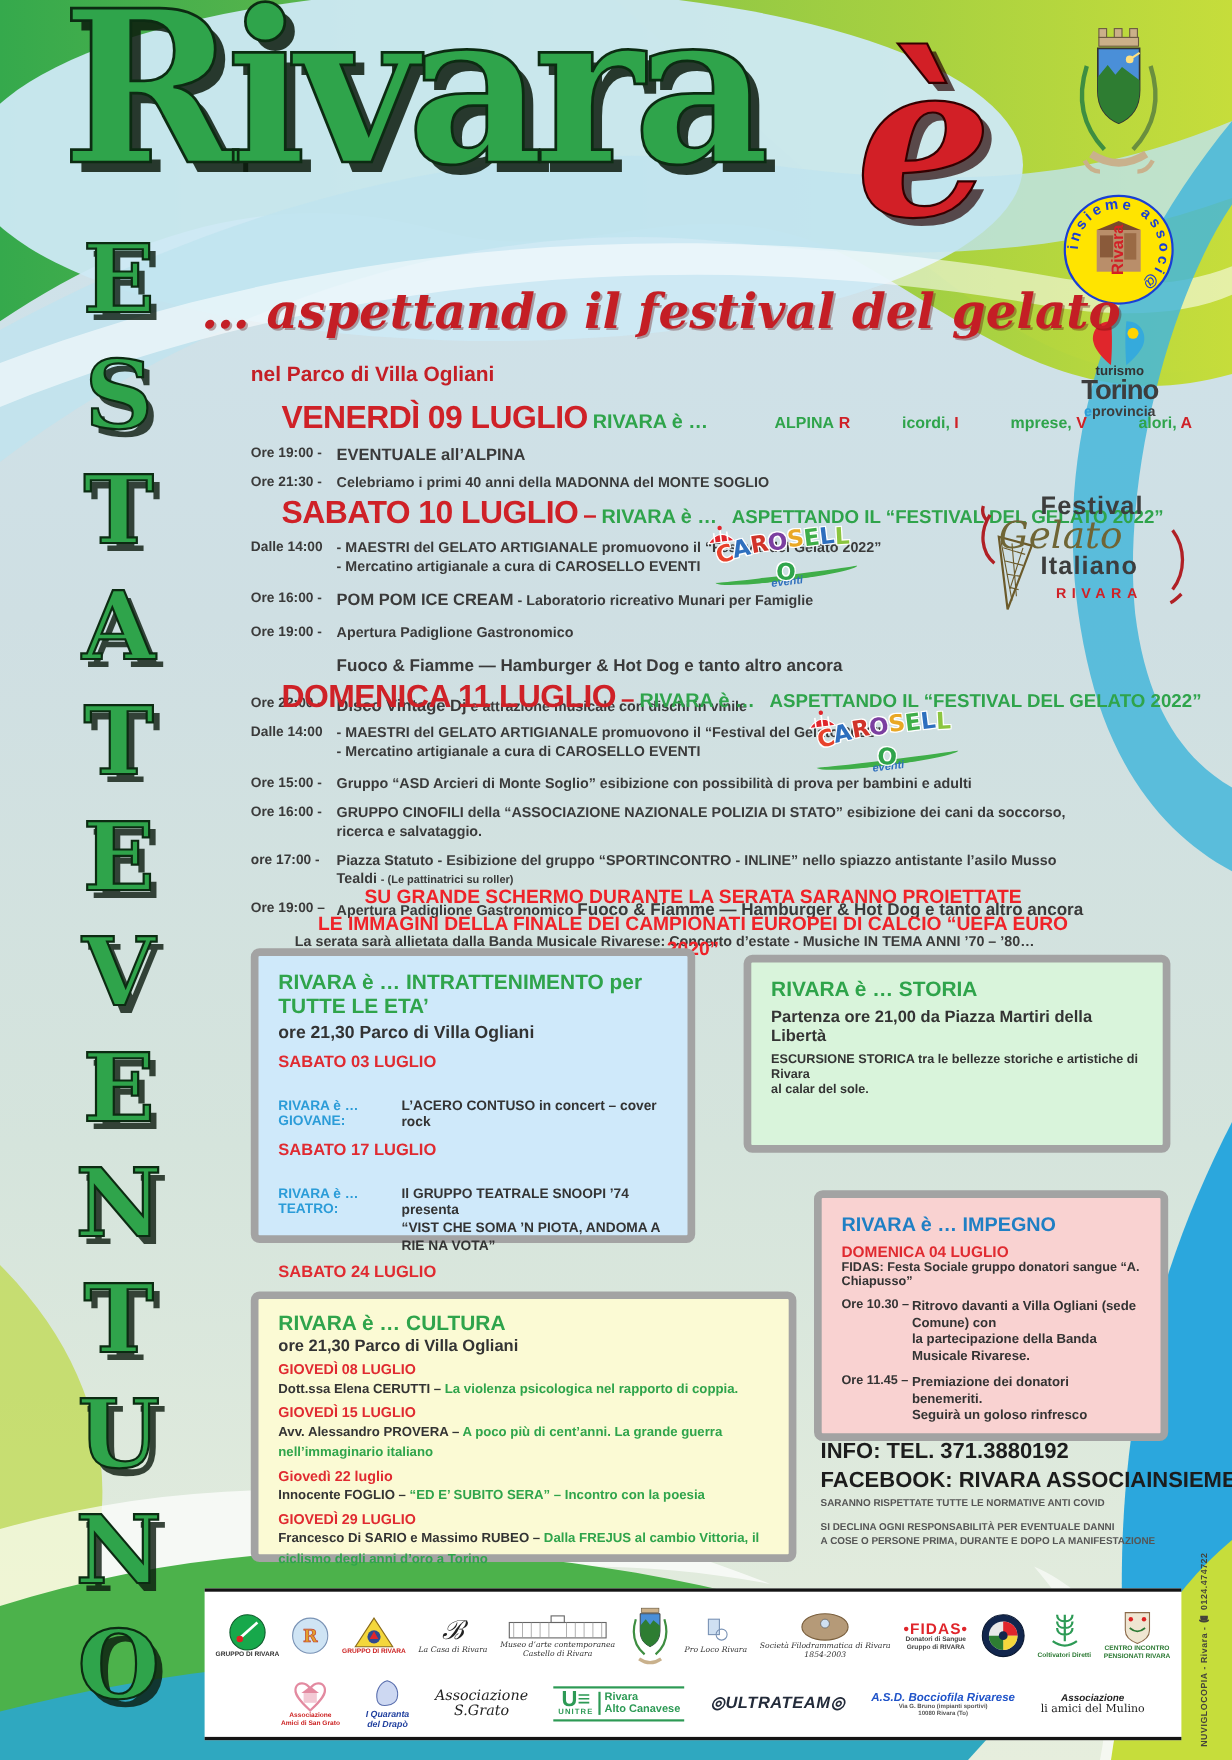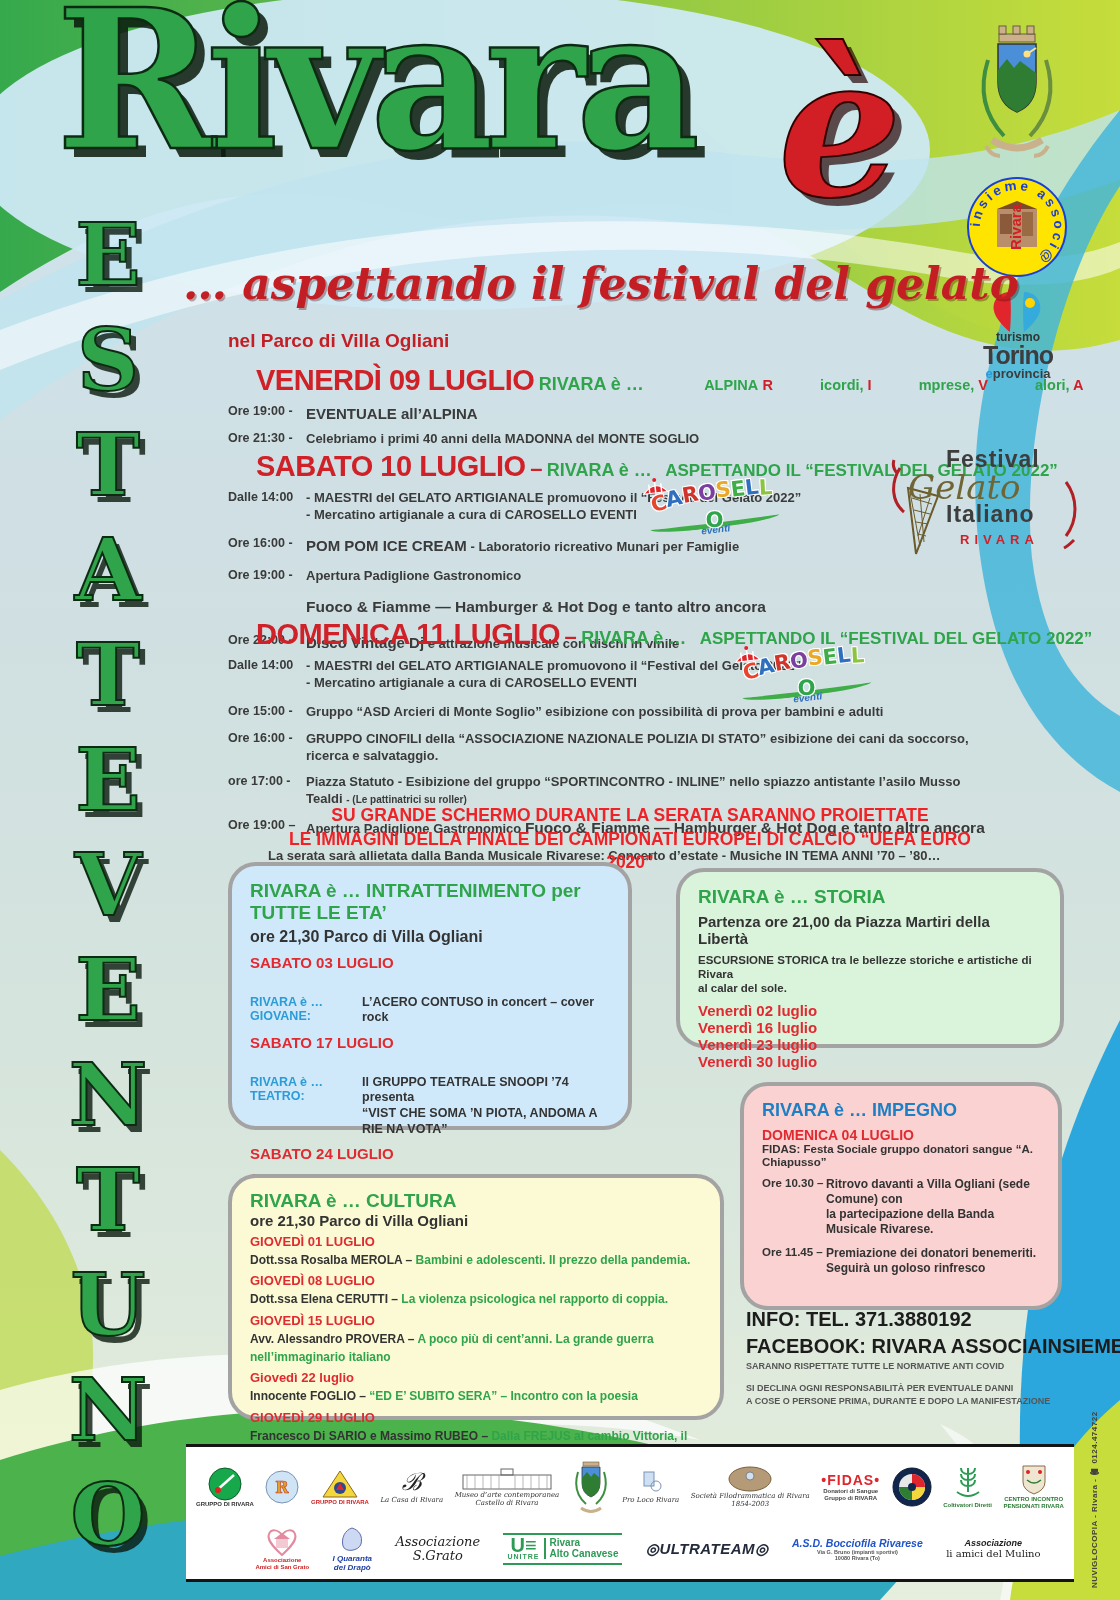--- a/index.html
+++ b/index.html
@@ -76,21 +76,21 @@
   .fest .fg{font-family:"DejaVu Serif",serif;font-style:italic;font-size:34px;color:#6f6535;
     margin:-6px 0 -6px -38px;}
   .fest .f2{font-size:23px;color:#3d3d3d;font-weight:600;letter-spacing:1px;}
   .fest .f3{font-size:13px;color:#cf2127;font-weight:800;letter-spacing:5px;margin:4px 0 0 14px;}
 
   
   .announce{left:280px;top:804px;width:700px;text-align:center;
     font-size:17.5px;font-weight:800;color:#ef2228;line-height:1.35;}
 
   
-  .box{border:4px solid #a3a3a3;border-radius:28px;padding:14px 18px;box-sizing:border-box;}
+  .box{border:7px solid #a3a3a3;border-radius:8px;padding:14px 18px;box-sizing:border-box;}
   .bx-title{font-size:19px;font-weight:900;color:#2fa44b;}
   .bx-sub{font-size:16px;font-weight:800;color:#333;margin-top:4px;}
   .b-ent{left:228px;top:862px;width:404px;height:268px;background:#cfe9fa;}
   .ei{margin-top:9px;}
   .ei .ed{font-size:15px;font-weight:900;color:#e02a30;line-height:1.05;}
   .ei-row{display:flex;margin-top:24px;}
   .ei-label{flex:0 0 112px;font-size:12.5px;font-weight:900;color:#2b9cd8;}
   .ei-text{font-size:12.5px;font-weight:800;color:#333;line-height:1.25;}
   .b-sto{left:676px;top:868px;width:388px;height:180px;background:#d9f4db;}
   .b-sto .s1{font-size:15px;font-weight:800;color:#333;margin-top:5px;}
@@ -418,26 +418,20 @@
     </div>
   </div>
 
   <div class="z box b-sto">
     <div class="bx-title">RIVARA è …  STORIA</div>
     <div class="s1">Partenza ore 21,00 da Piazza Martiri della Libertà</div>
     <div class="s2">
         <div>ESCURSIONE STORICA tra le bellezze storiche e artistiche di Rivara</div>
         <div>al calar del sole.</div>
       </div>
-    <div class="sd">
-      <div>Venerdì 02 luglio</div>
-      <div>Venerdì 16 luglio</div>
-      <div>Venerdì 23 luglio</div>
-      <div>Venerdì 30 luglio</div>
-    </div>
   </div>
 
   <div class="z box b-imp">
     <div class="bx-title">RIVARA è … IMPEGNO</div>
     <div class="id">DOMENICA 04 LUGLIO</div>
     <div class="isub">FIDAS: Festa Sociale gruppo donatori sangue “A. Chiapusso”</div>
     <div class="irow">
       <span class="it">Ore 10.30 –</span>
       <div class="ix">
           <div>Ritrovo davanti a Villa Ogliani (sede Comune) con</div>
@@ -450,24 +444,20 @@
           <div>Premiazione dei donatori benemeriti.</div>
           <div>Seguirà un goloso rinfresco</div>
         </div>
     </div>
   </div>
 
   <div class="z box b-cul">
     <span class="bx-title">RIVARA è …  CULTURA</span>
     <div class="bx-sub">ore 21,30 Parco di Villa Ogliani</div>
     <div class="ci">
-      <div class="cd">GIOVEDÌ 01 LUGLIO</div>
-      <span class="cn">Dott.ssa Rosalba MEROLA –</span><span class="cx"> Bambini e adolescenti. Il prezzo della pandemia.</span>
-    </div>
-    <div class="ci">
       <div class="cd">GIOVEDÌ 08 LUGLIO</div>
       <span class="cn">Dott.ssa Elena CERUTTI –</span><span class="cx"> La violenza psicologica nel rapporto di coppia.</span>
     </div>
     <div class="ci">
       <div class="cd">GIOVEDÌ 15 LUGLIO</div>
       <span class="cn">Avv. Alessandro PROVERA –</span><span class="cx"> A poco più di cent’anni. La grande guerra nell’immaginario italiano</span>
     </div>
     <div class="ci">
       <div class="cd">Giovedì 22 luglio</div>
       <span class="cn">Innocente FOGLIO –</span><span class="cx"> “ED E’ SUBITO SERA” – Incontro con la poesia</span>

